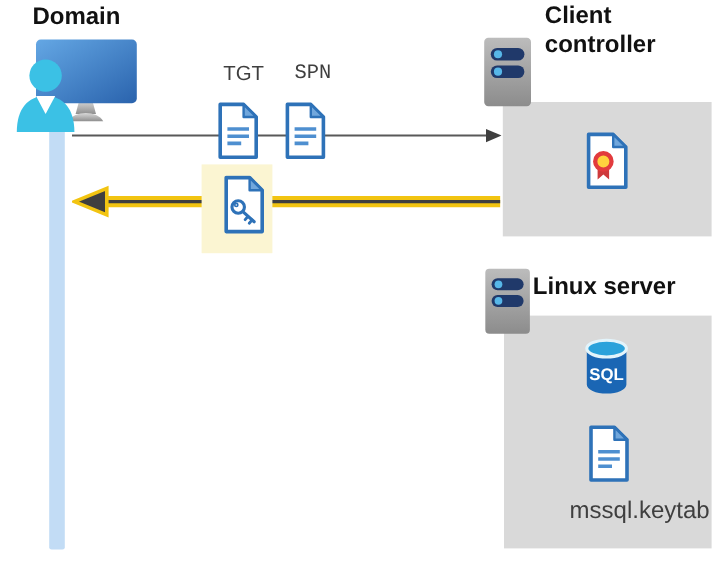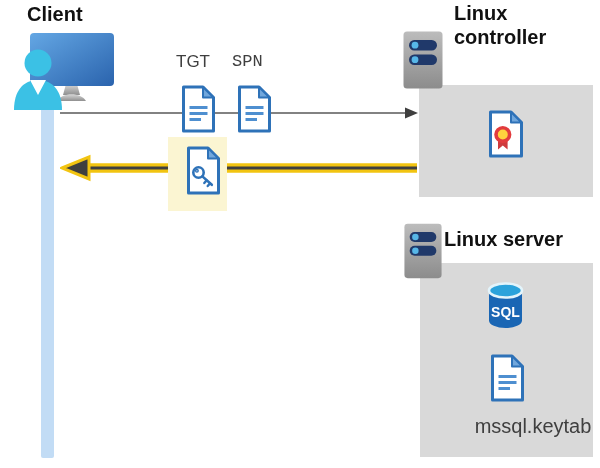--- a/index.html
+++ b/index.html
@@ -10,21 +10,21 @@
     --request-arrow-gray:#595959;
     --label-dark:#3F3F3F;
   }
   html,body{margin:0;padding:0;background:#fff;}
   #stage{
     position:relative;width:600px;height:468px;background:#ffffff;
     font-family:"Liberation Sans", sans-serif;overflow:hidden;
   }
   .abs{position:absolute;}
   .heading{font-size:20px;font-weight:bold;color:#111;line-height:24px;}
-  .small-label{font-size:17px;color:var(--label-dark);text-align:left;}
+  .small-label{font-size:17px;color:var(--label-dark);text-align:right;}
   .file-label{font-size:20px;color:var(--label-dark);text-align:center;}
   .panel{background:var(--panel-gray);}
   .lifeline{background:var(--client-lifeline-blue);border-radius:2px;}
   .hl-box{background:var(--highlight-yellow);}
   svg{display:block;}
 </style>
 </head>
 <body>
 
 <div id="stage">
@@ -68,21 +68,21 @@
   </svg>
 
   <svg class="abs" style="left:236px;top:85px;" width="37" height="48" viewBox="0 0 37 48">
     <path d="M3.5,2 H23 L33.5,12.5 V46 H3.5 Z" fill="#fff" stroke="#2E72B8" stroke-width="3" stroke-linejoin="round"></path>
     <path d="M23,2 V12.5 H33.5 Z" fill="#71A7DC" stroke="#2E72B8" stroke-width="2" stroke-linejoin="round"></path>
     <line x1="9.5" y1="22.5" x2="27.5" y2="22.5" stroke="#4E8FD0" stroke-width="3"></line>
     <line x1="9.5" y1="28.5" x2="27.5" y2="28.5" stroke="#4E8FD0" stroke-width="3"></line>
     <line x1="9.5" y1="34.5" x2="21" y2="34.5" stroke="#4E8FD0" stroke-width="3"></line>
   </svg>
 
-  <div class="abs heading" style="left:27px;top:2px;">Client</div>
+  <div class="abs heading" style="left:27px;top:2px;">Domain</div>
 
   <svg class="abs" style="left:29px;top:32px;" width="86" height="70" viewBox="0 0 86 70">
     <defs>
       <linearGradient id="gm" x1="0" y1="0" x2="1" y2="1">
         <stop offset="0" stop-color="#64A7E4"></stop>
           <stop offset="1" stop-color="#2A63AD"></stop>
       </linearGradient>
       <linearGradient id="gs" x1="0" y1="0" x2="0" y2="1">
         <stop offset="0" stop-color="#D8D8D8"></stop>
           <stop offset="1" stop-color="#8F8F8F"></stop>
@@ -92,21 +92,21 @@
     <path d="M28,69 C33,60 52,60 57,69 Z" fill="url(#gs)"></path>
     <rect x="1" y="1" width="84" height="53" rx="4" fill="url(#gm)"></rect>
   </svg>
 
   <svg class="abs" style="left:12px;top:49px;" width="54" height="62" viewBox="0 0 54 62">
     <circle cx="26" cy="14" r="13.5" fill="#3BC1E5"></circle>
     <path d="M2,61 C2,42 11,31 26,31 C41,31 50,42 50,61 Z" fill="#3BC1E5"></path>
     <polygon points="18,31 34,31 26,46" fill="#ffffff"></polygon>
   </svg>
 
-  <div class="abs heading" style="left:454px;top:1px;width:124px;">Linux controller</div>
+  <div class="abs heading" style="left:454px;top:1px;width:124px;">Client controller</div>
 
   <svg class="abs" style="left:402px;top:30px;" width="42" height="60" viewBox="0 0 42 60">
     <defs>
       <linearGradient id="gsrv1" x1="0" y1="0" x2="0" y2="1">
         <stop offset="0" stop-color="#BCBCBC"></stop>
           <stop offset="1" stop-color="#8C8C8C"></stop>
       </linearGradient>
     </defs>
     <rect x="1.5" y="1.5" width="39" height="57" rx="3.5" fill="url(#gsrv1)"></rect>
     <rect x="7" y="10" width="28" height="10.5" rx="5.25" fill="#20396A"></rect>

